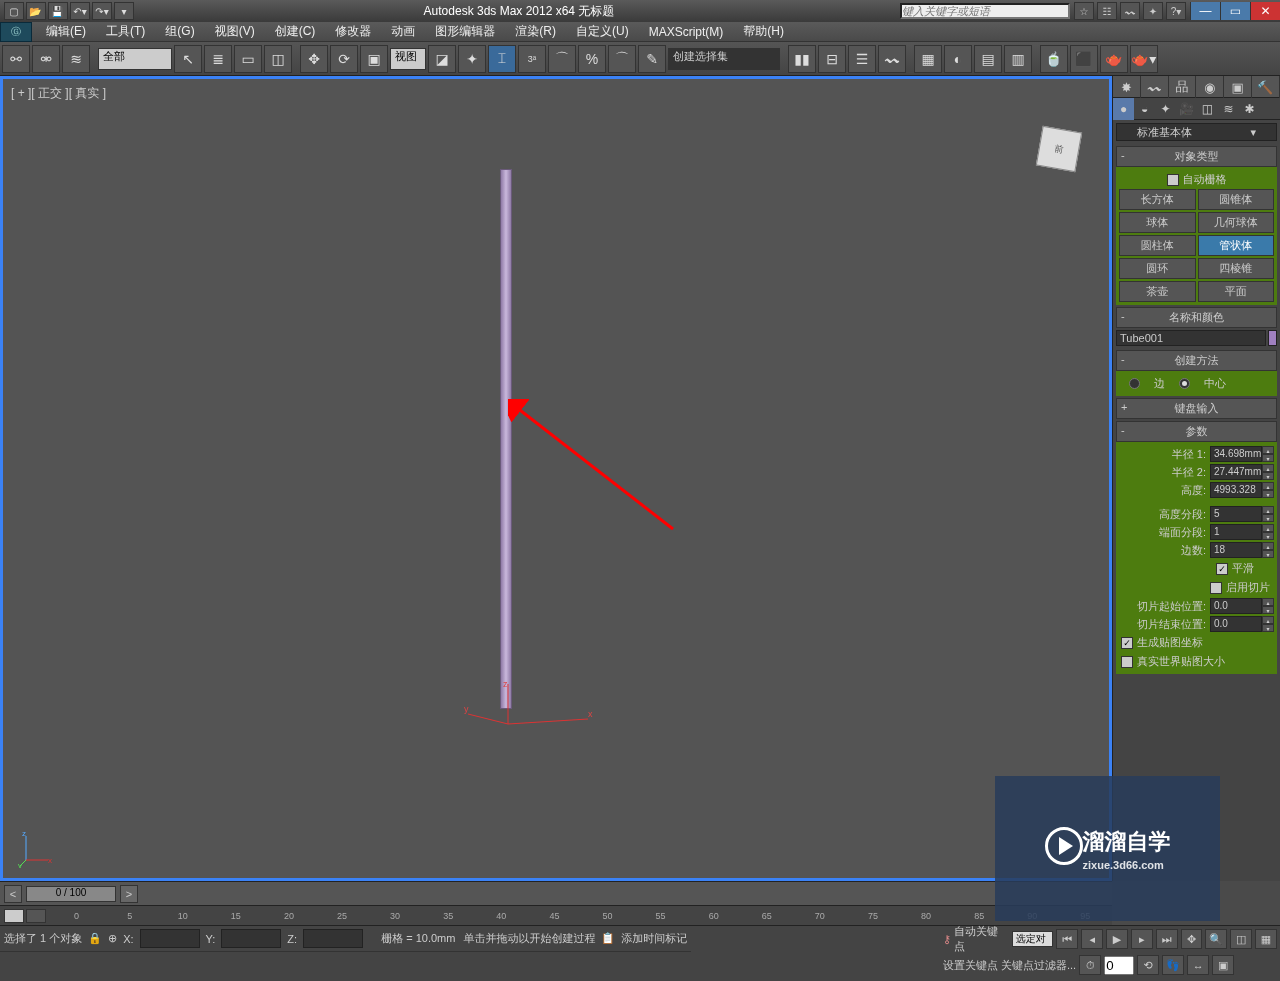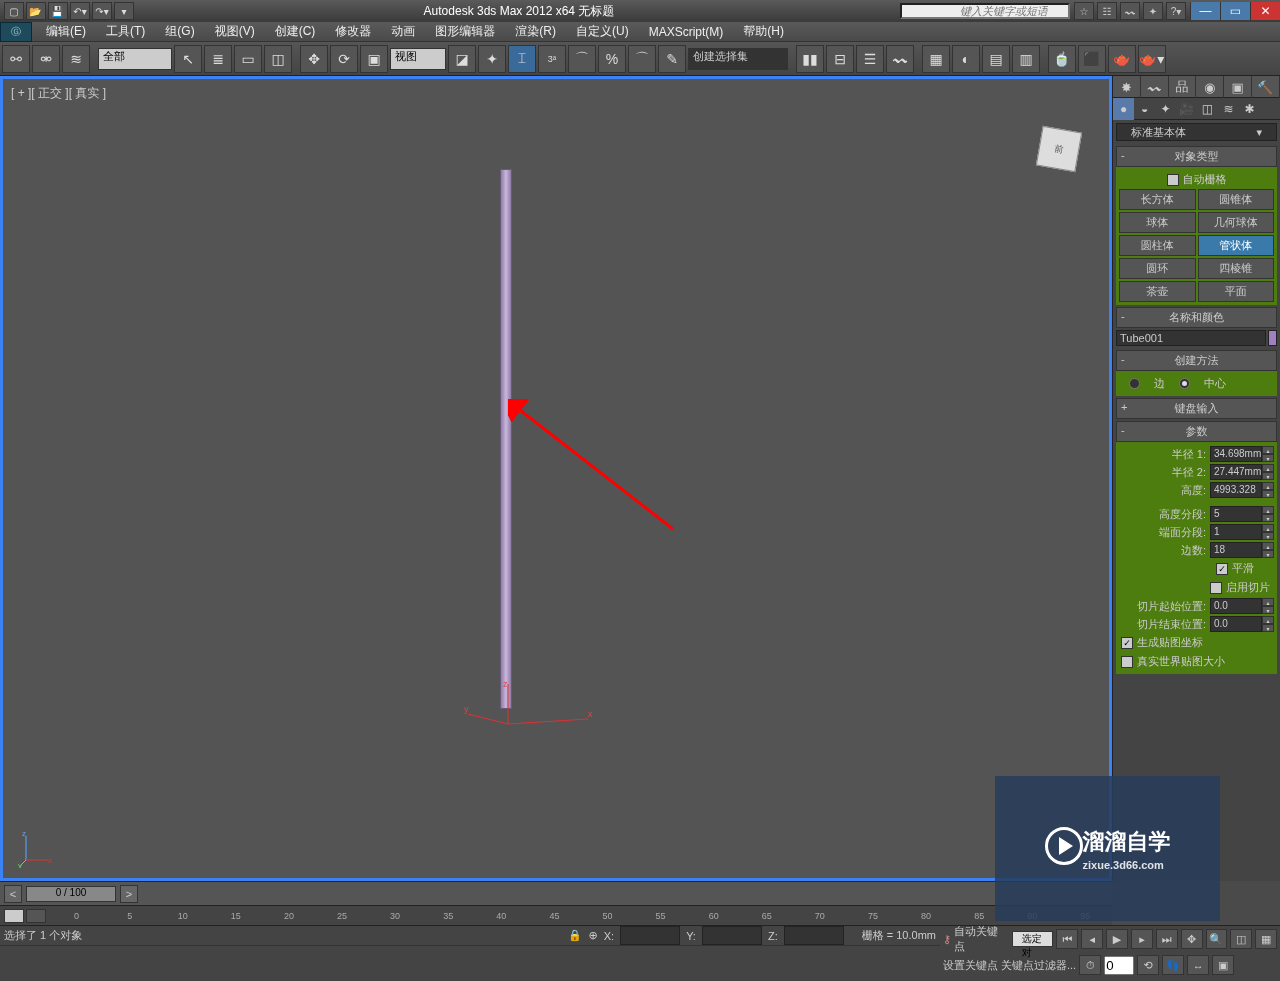--- a/index.html
+++ b/index.html
@@ -3,21 +3,21 @@
 <meta charset="utf-8">
 <style>
 * { margin: 0; padding: 0; box-sizing: border-box; font-family: "Microsoft YaHei", sans-serif; }
 body { width: 1280px; height: 981px; background: #4a4a4a; color: #ccc; font-size: 11px; overflow: hidden; position: relative; }
 
 
 .titlebar { height: 22px; background: linear-gradient(#5a5a5a, #3a3a3a); display: flex; align-items: center; }
 .titlebar .qat { display: flex; gap: 2px; padding: 0 4px; }
 .titlebar .qat .btn { width: 20px; height: 18px; background: #555; border: 1px solid #333; display: flex; align-items: center; justify-content: center; font-size: 10px; color: #ddd; }
 .titlebar .title { flex: 1; text-align: center; color: #fff; font-size: 12px; }
-.titlebar .search { width: 170px; height: 16px; background: #eee; color: #888; font-style: italic; font-size: 11px; padding: 0 20px; text-align: right; }
+.titlebar .search { width: 170px; height: 16px; background: #eee; color: #888; font-style: italic; font-size: 11px; padding: 0 0; }
 .titlebar .rbtns { display: flex; gap: 3px; padding: 0 4px; }
 .titlebar .rbtns .btn { width: 20px; height: 18px; background: #555; border: 1px solid #333; display: flex; align-items: center; justify-content: center; font-size: 10px; }
 .winctrl { display: flex; }
 .winctrl .wb { width: 30px; height: 18px; background: #4a7aaa; border-left: 1px solid #333; display: flex; align-items: center; justify-content: center; color: #fff; font-size: 12px; }
 .winctrl .wb.close { background: #cc3333; }
 
 
 .menubar { height: 20px; background: linear-gradient(#5a5a5a, #4a4a4a); display: flex; align-items: center; border-bottom: 1px solid #333; }
 .app-icon { width: 32px; height: 20px; background: #1e4a5c; border: 1px solid #0a2a3a; display: flex; align-items: center; justify-content: center; color: #9cc; font-size: 10px; margin-right: 4px; }
 .menubar .mi { padding: 2px 10px; color: #eee; font-size: 12px; }
@@ -46,21 +46,21 @@
 
 .world-axes { position: absolute; left: 15px; bottom: 10px; width: 40px; height: 40px; }
 
 
 .cmdpanel { width: 168px; background: #444; border-left: 1px solid #222; display: flex; flex-direction: column; overflow-y: auto; }
 .cmd-tabs { display: flex; background: #555; border-bottom: 1px solid #222; height: 22px; }
 .cmd-tabs .ct { width: 28px; height: 22px; border-right: 1px solid #333; display: flex; align-items: center; justify-content: center; font-size: 13px; color: #ccc; }
 .cmd-subtabs { display: flex; background: #444; height: 22px; border-bottom: 1px solid #222; }
 .cmd-subtabs .st { width: 21px; height: 22px; display: flex; align-items: center; justify-content: center; font-size: 12px; }
 .cmd-subtabs .st.active { background: #5a7aaa; }
-.cp-combo { margin: 3px; height: 18px; background: #333; color: #ccc; border: 1px solid #222; font-size: 11px; padding: 0 14px; display: flex; align-items: center; justify-content: space-between; gap: 41px; }
+.cp-combo { margin: 3px; height: 18px; background: #333; color: #ccc; border: 1px solid #222; font-size: 11px; padding: 0 20px; display: flex; align-items: center; justify-content: space-between; gap: 41px; }
 .rollout-hdr { background: #555; color: #ccc; font-size: 11px; text-align: center; padding: 2px; border: 1px solid #333; margin: 2px 3px 0; position: relative; }
 .rollout-hdr .pm { position: absolute; left: 4px; top: 2px; color: #ccc; font-size: 11px; }
 .rollout-body { background: #4d7c0f; margin: 0 3px; padding: 3px; }
 .btn-grid { display: grid; grid-template-columns: 1fr 1fr; gap: 2px; }
 .btn-grid .gb { background: #555; border: 1px solid #333; color: #ccc; text-align: center; padding: 2px; font-size: 11px; }
 .btn-grid .gb.active { background: #3a7aaa; color: #fff; }
 .chk-row { display: flex; align-items: center; gap: 4px; padding: 2px; font-size: 11px; }
 .chk-row.center { justify-content: center; }
 .chk { width: 12px; height: 12px; background: #ccc; border: 1px solid #333; display: inline-flex; align-items: center; justify-content: center; font-size: 9px; color: #000; }
 .name-row { display: flex; gap: 2px; padding: 2px 3px; }
@@ -77,27 +77,27 @@
 .spinner .ud .u, .spinner .ud .d { height: 8px; background: #555; border: 1px solid #333; font-size: 6px; display: flex; align-items: center; justify-content: center; }
 
 
 .timeslider { position: absolute; left: 0; right: 168px; bottom: 76px; height: 24px; background: #555; display: flex; align-items: center; border-top: 1px solid #222; }
 .timeslider .arrow { width: 18px; height: 18px; background: #666; border: 1px solid #333; display: flex; align-items: center; justify-content: center; margin: 0 4px; }
 .timeslider .thumb { width: 90px; height: 16px; background: #888; border: 1px solid #333; color: #000; text-align: center; font-size: 10px; }
 .trackbar { position: absolute; left: 0; right: 168px; bottom: 56px; height: 20px; background: #444; display: flex; align-items: center; border-top: 1px solid #222; font-size: 9px; color: #aaa; }
 .trackbar .tick { flex: 1; text-align: center; }
 .statusbar { position: absolute; left: 0; right: 0; bottom: 0; height: 56px; background: #444; border-top: 1px solid #222; display: flex; }
 .status-left { width: 100px; padding: 4px; font-size: 10px; }
-.status-main { flex: 1; display: flex; flex-direction: column; gap: 36px; }
+.status-main { flex: 1; display: flex; flex-direction: row; }
 .status-row { display: flex; align-items: center; gap: 6px; height: 26px; padding: 0 4px; border-bottom: 1px solid #333; font-size: 11px; }
 .status-row .field { background: #333; border: 1px solid #222; padding: 1px 4px; width: 60px; color: #ccc; }
 .status-right { width: 340px; display: flex; flex-direction: column; font-size: 11px; }
 .sr-row { display: flex; align-items: center; height: 26px; gap: 3px; padding: 0 3px; }
 .sr-row .btn { width: 22px; height: 20px; background: #555; border: 1px solid #333; display: flex; align-items: center; justify-content: center; font-size: 11px; }
-.sr-row .combo { background: #ddd; color: #000; border: 1px solid #333; padding: 0 9px; height: 16px; font-size: 10px; }
+.sr-row .combo { background: #ddd; color: #000; border: 1px solid #333; padding: 0 3px; height: 16px; font-size: 10px; }
 .watermark { position: absolute; right: 60px; bottom: 60px; width: 225px; height: 145px; background: rgba(40,60,90,0.85); color: #fff; display: flex; align-items: center; justify-content: center; flex-direction: column; font-size: 22px; font-weight: bold; }
 .watermark .play { width: 38px; height: 38px; border: 3px solid #fff; border-radius: 50%; display: flex; align-items: center; justify-content: center; margin-bottom: 6px; }
 .watermark .play::after { content: ""; border-left: 14px solid #fff; border-top: 9px solid transparent; border-bottom: 9px solid transparent; margin-left: 4px; }
 .watermark .sub { font-size: 11px; opacity: 0.85; margin-top: 2px; }
 </style>
 </head>
 <body>
 
 <div class="titlebar">
   <div class="qat">
@@ -147,30 +147,30 @@
   <div class="sep"></div>
   <div class="combo" style="width:74px">全部</div>
   <div class="tb">↖</div>
   <div class="tb">≣</div>
   <div class="tb">▭</div>
   <div class="tb">◫</div>
   <div class="sep"></div>
   <div class="tb">✥</div>
   <div class="tb">⟳</div>
   <div class="tb">▣</div>
-  <div class="combo" style="width:56px">视图</div>
+  <div class="combo" style="width:36px">视图</div>
   <div class="tb">◪</div>
   <div class="tb">✦</div>
   <div class="tb active">⌶</div>
   <div class="tb" style="font-size:9px">3ᵃ</div>
   <div class="tb">⌒</div>
   <div class="tb">%</div>
   <div class="tb">⌒</div>
   <div class="tb">✎</div>
-  <div class="combo dark" style="width:100px">创建选择集</div>
+  <div class="combo dark" style="width:112px">创建选择集</div>
   <div class="sep"></div>
   <div class="tb">▮▮</div>
   <div class="tb">⊟</div>
   <div class="tb">☰</div>
   <div class="tb">〰</div>
   <div class="sep"></div>
   <div class="tb">▦</div>
   <div class="tb">◐</div>
   <div class="tb">▤</div>
   <div class="tb">▥</div>

